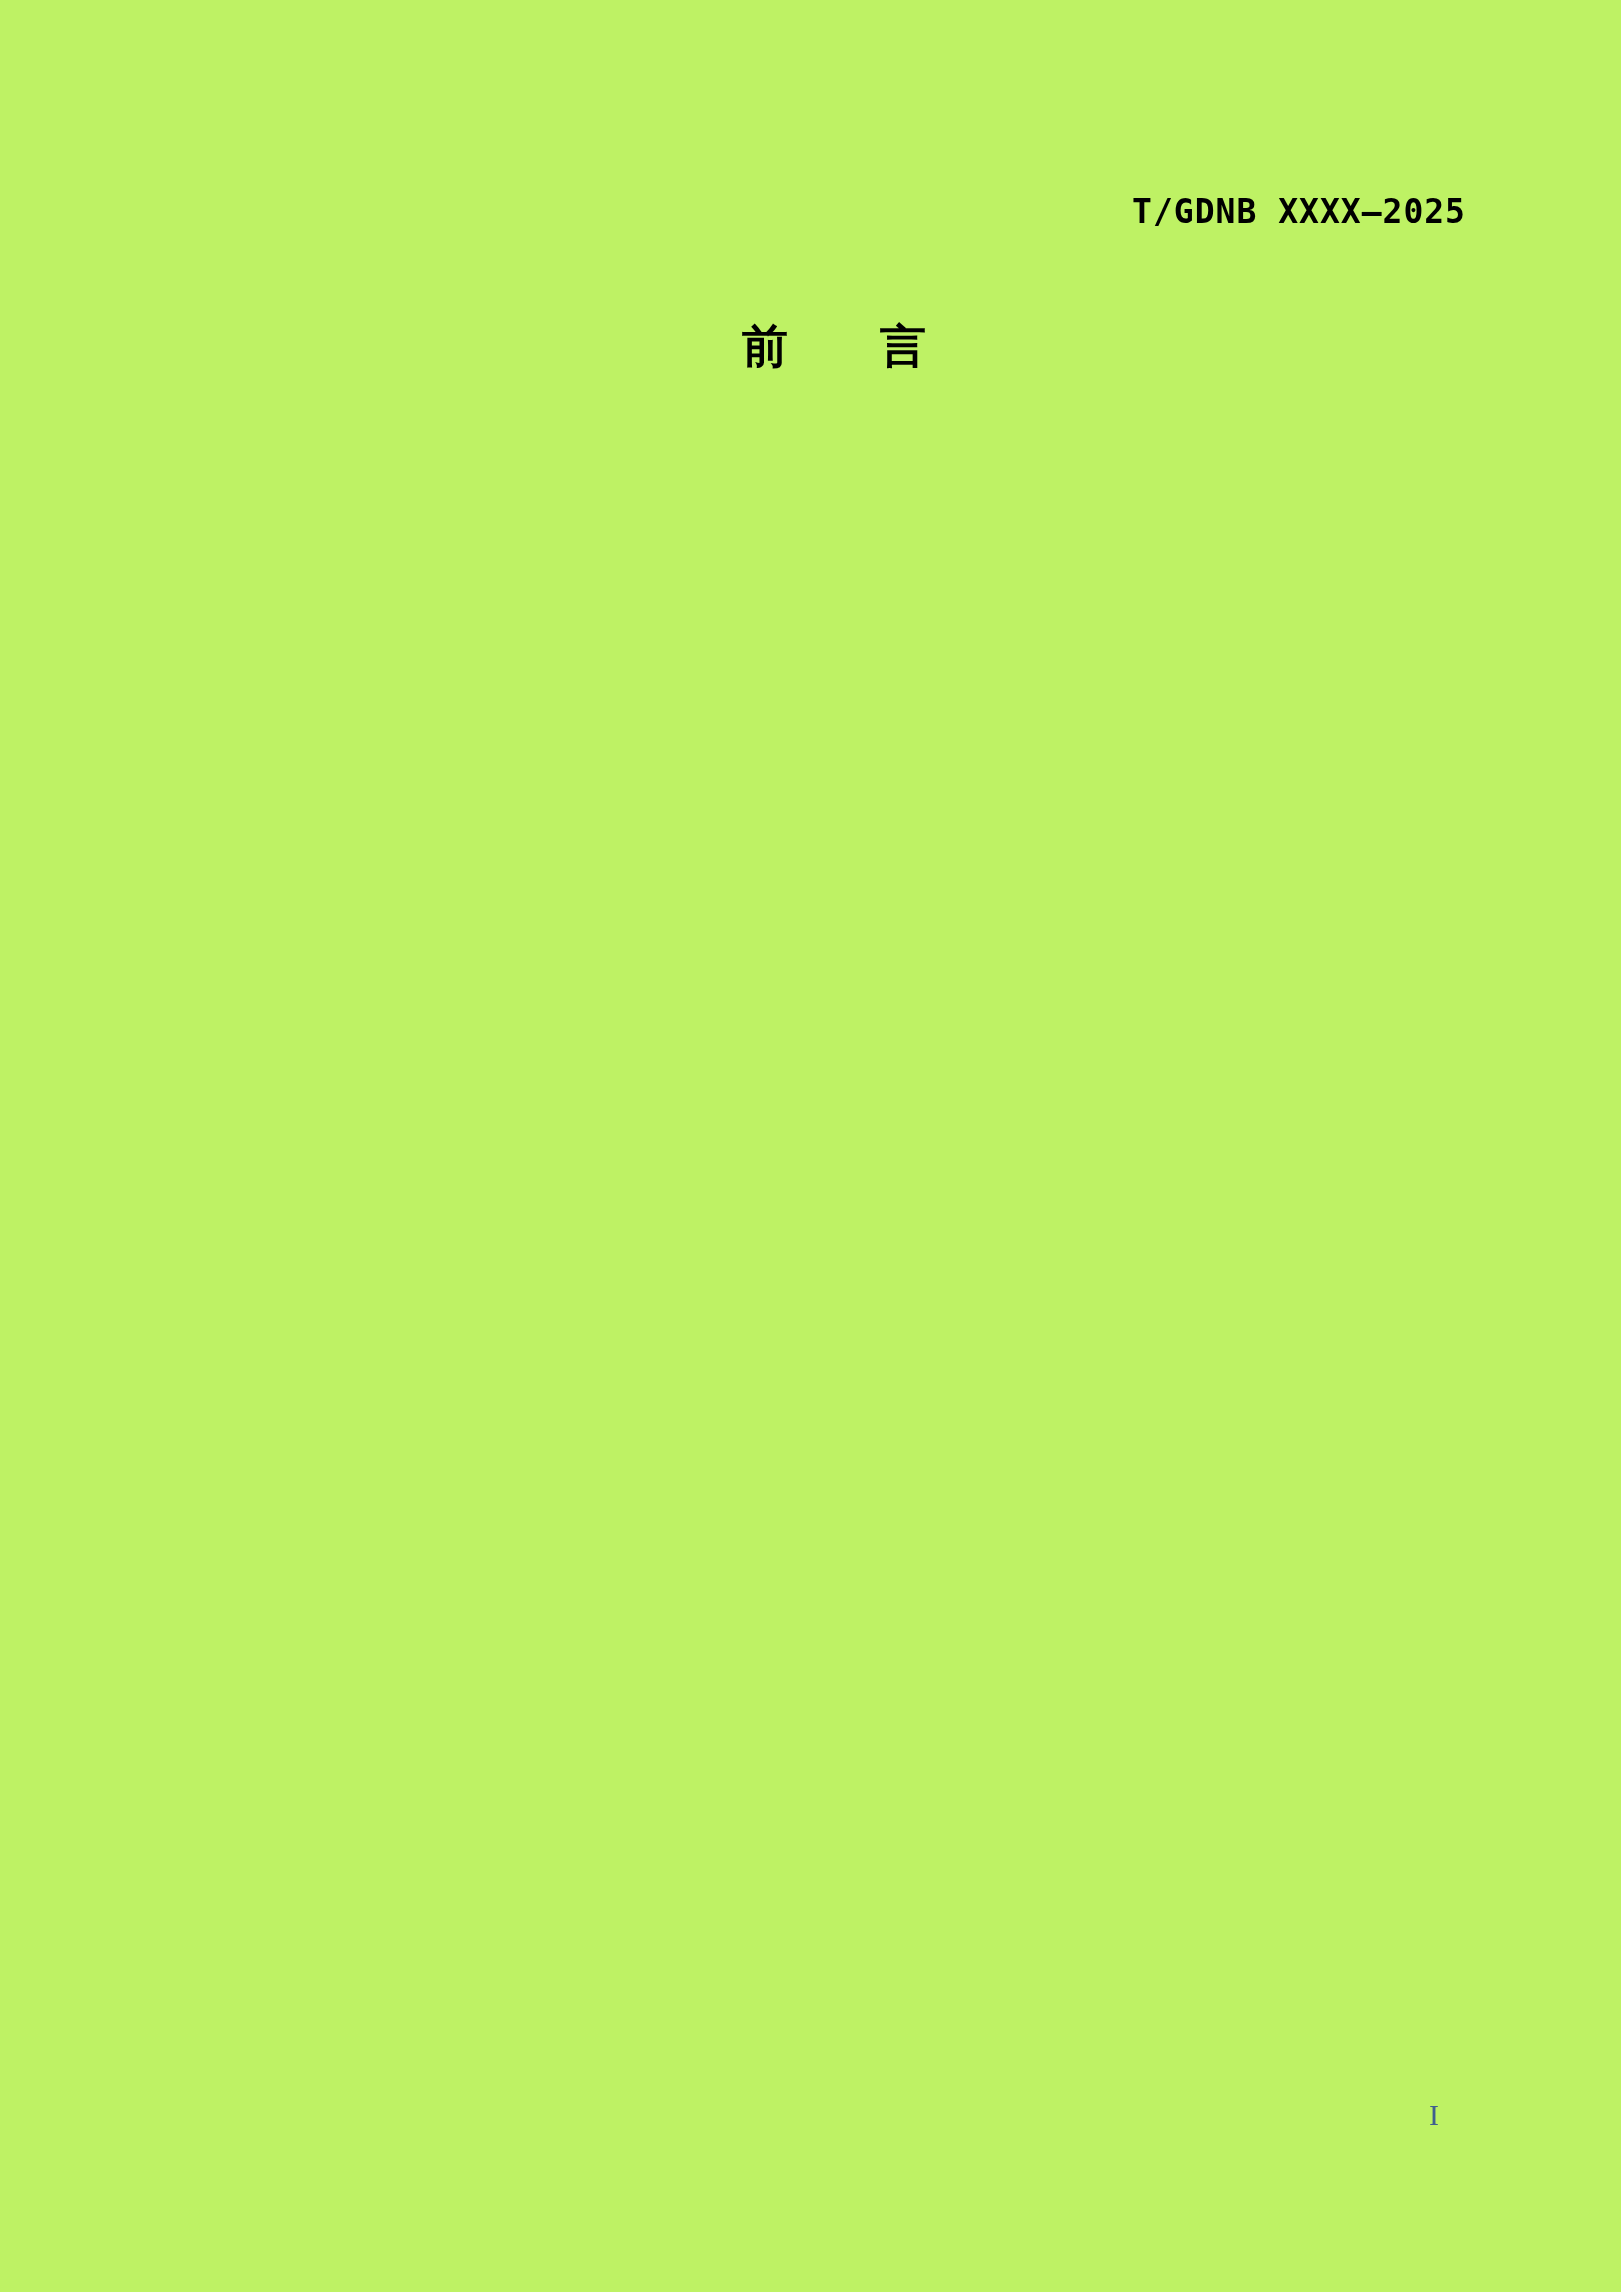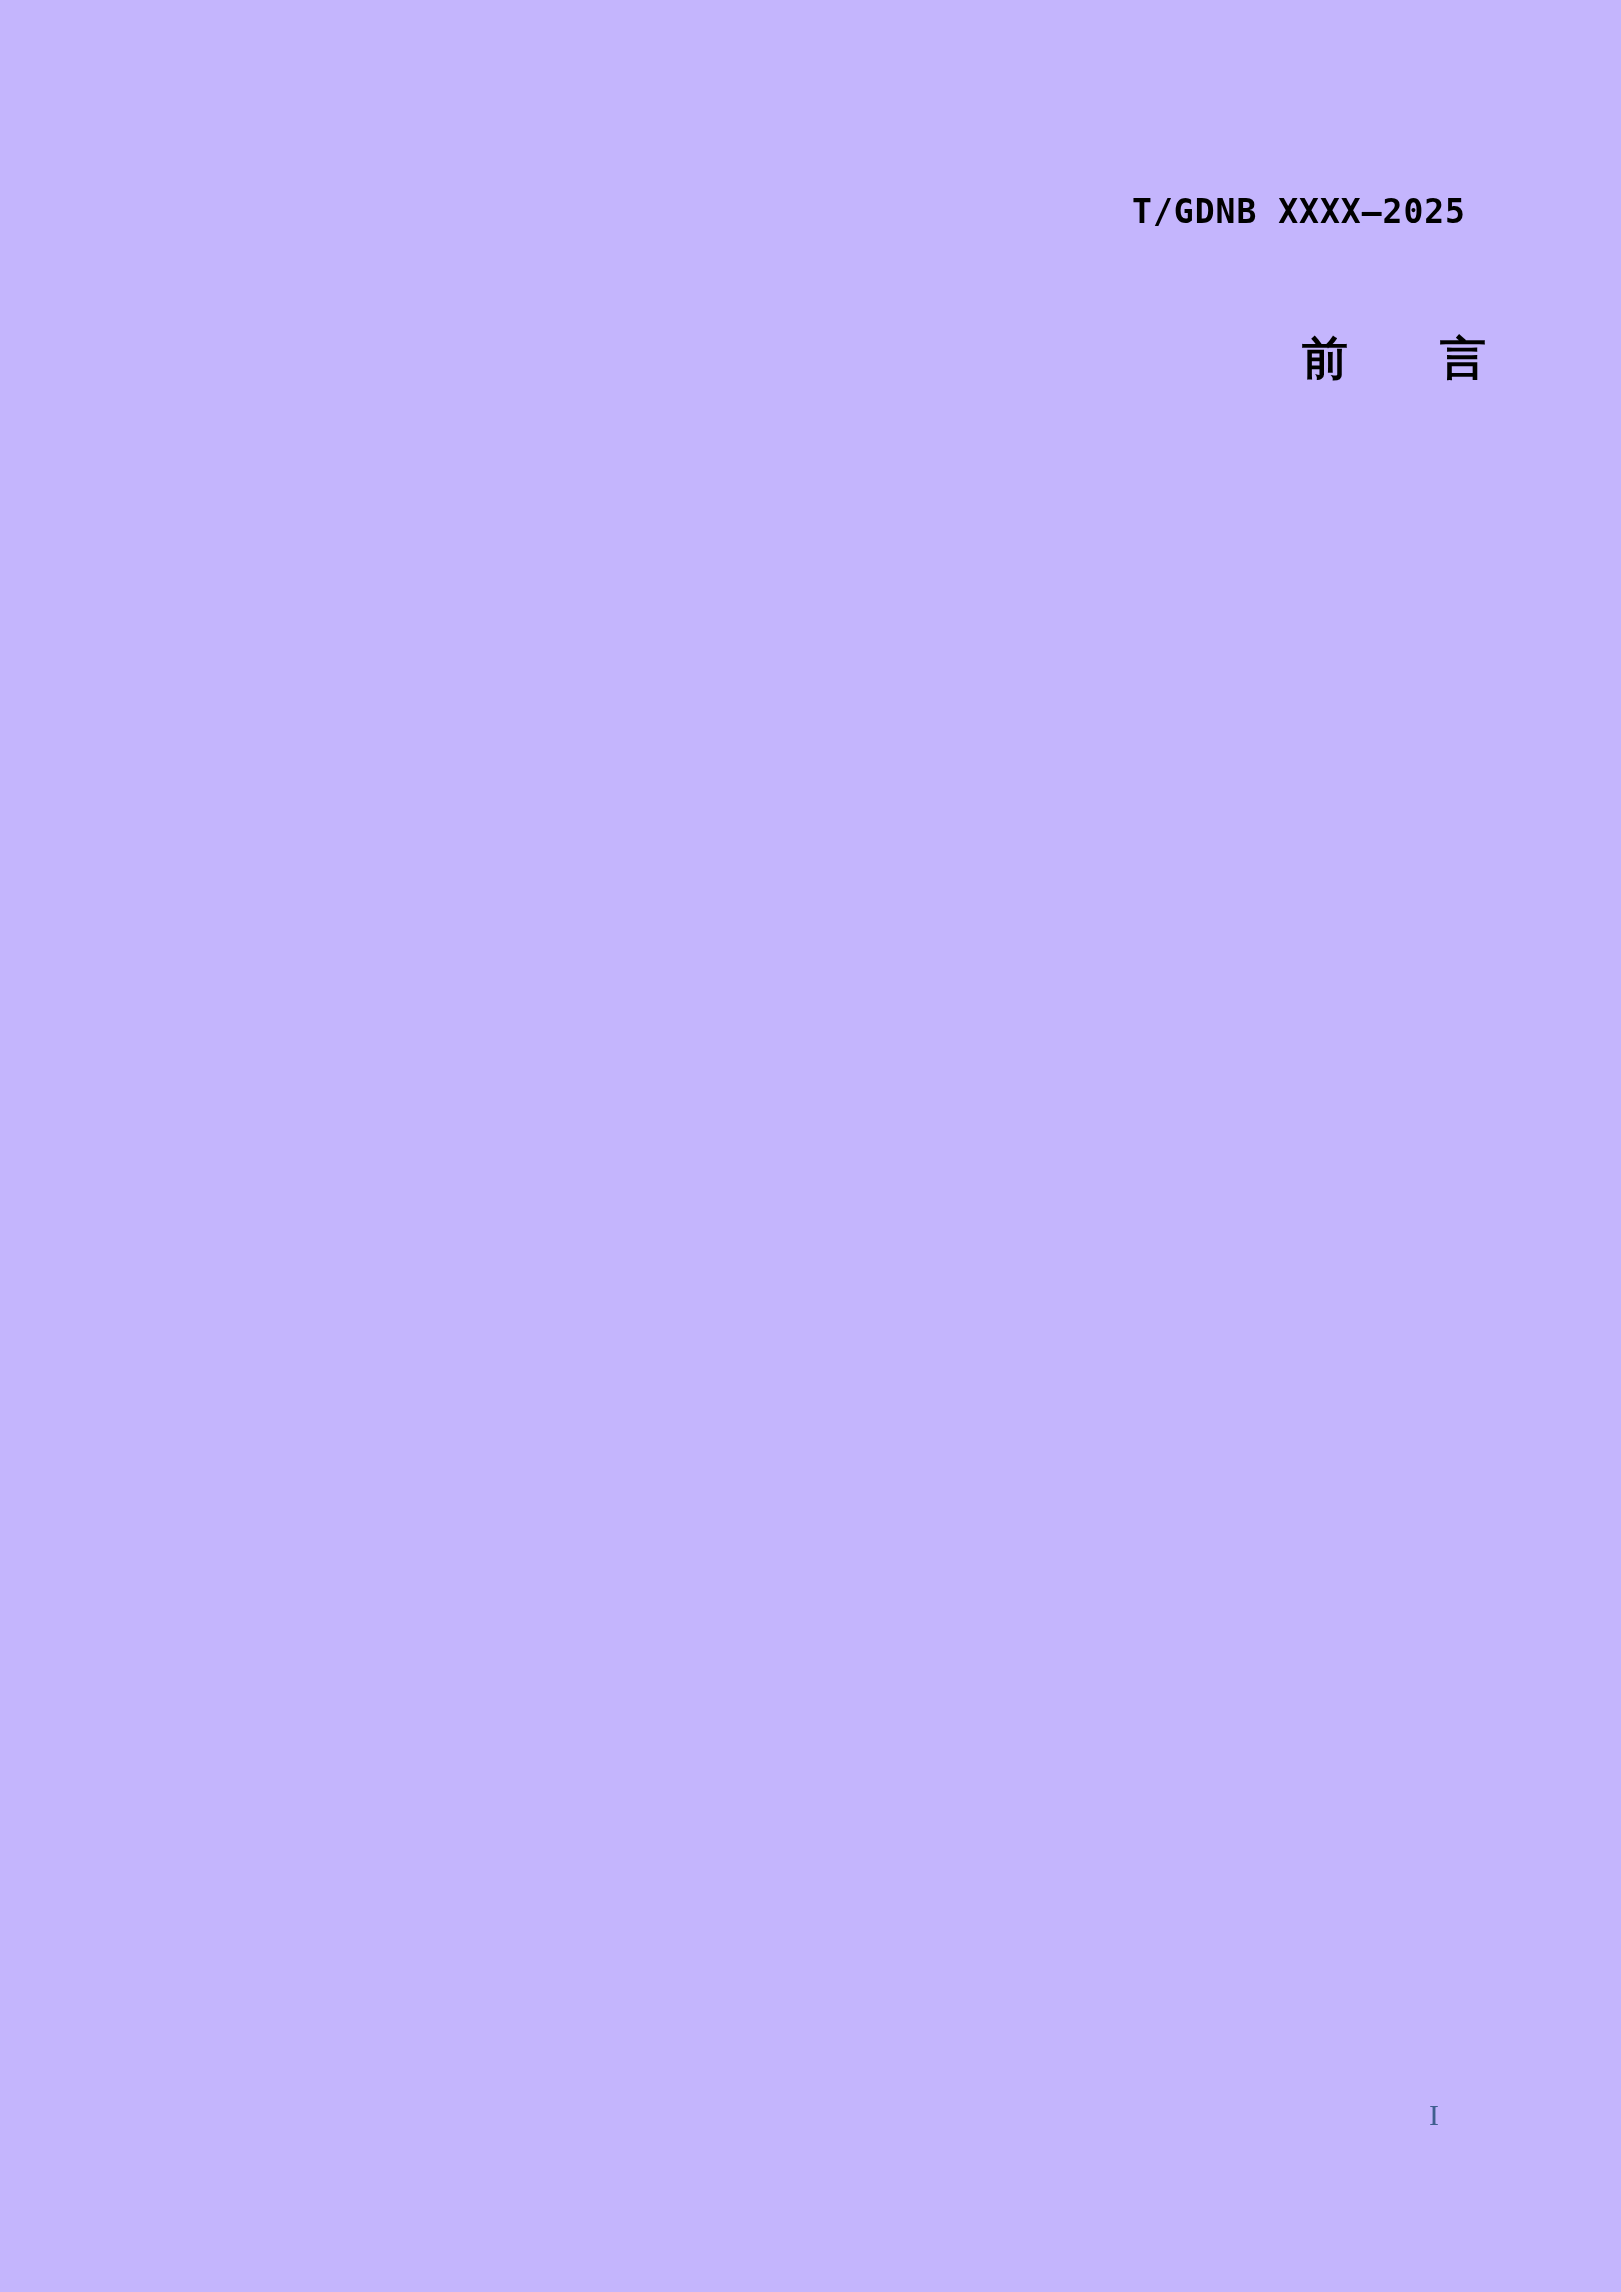--- a/index.html
+++ b/index.html
@@ -5,43 +5,43 @@
 <style>
   html, body {
     margin: 0;
     padding: 0;
     background: #ffffff;
   }
   .page {
     position: relative;
     width: 1621px;
     height: 2293px;
-    background: #c4b5fd;
+    background: #bef264;
     overflow: hidden;
     font-family: "Liberation Serif", serif;
     color: #000000;
   }
   .doc-number {
     position: absolute;
     top: 192px;
     right: 155px;
     font-family: "DejaVu Sans Mono", monospace;
     font-weight: bold;
     font-size: 33px;
     letter-spacing: 1px;
     color: #000000;
     white-space: nowrap;
   }
   .doc-title {
     position: absolute;
     top: 320px;
     left: 194px;
     width: 1280px;
-    margin: 12px;
-    text-align: right;
+    margin: 0;
+    text-align: center;
     font-family: "Liberation Sans", "DejaVu Sans", sans-serif;
     font-weight: bold;
     font-size: 46px;
     line-height: 1.15;
     color: #000000;
     white-space: pre;
   }
   .doc-body {
     position: absolute;
     top: 432px;

